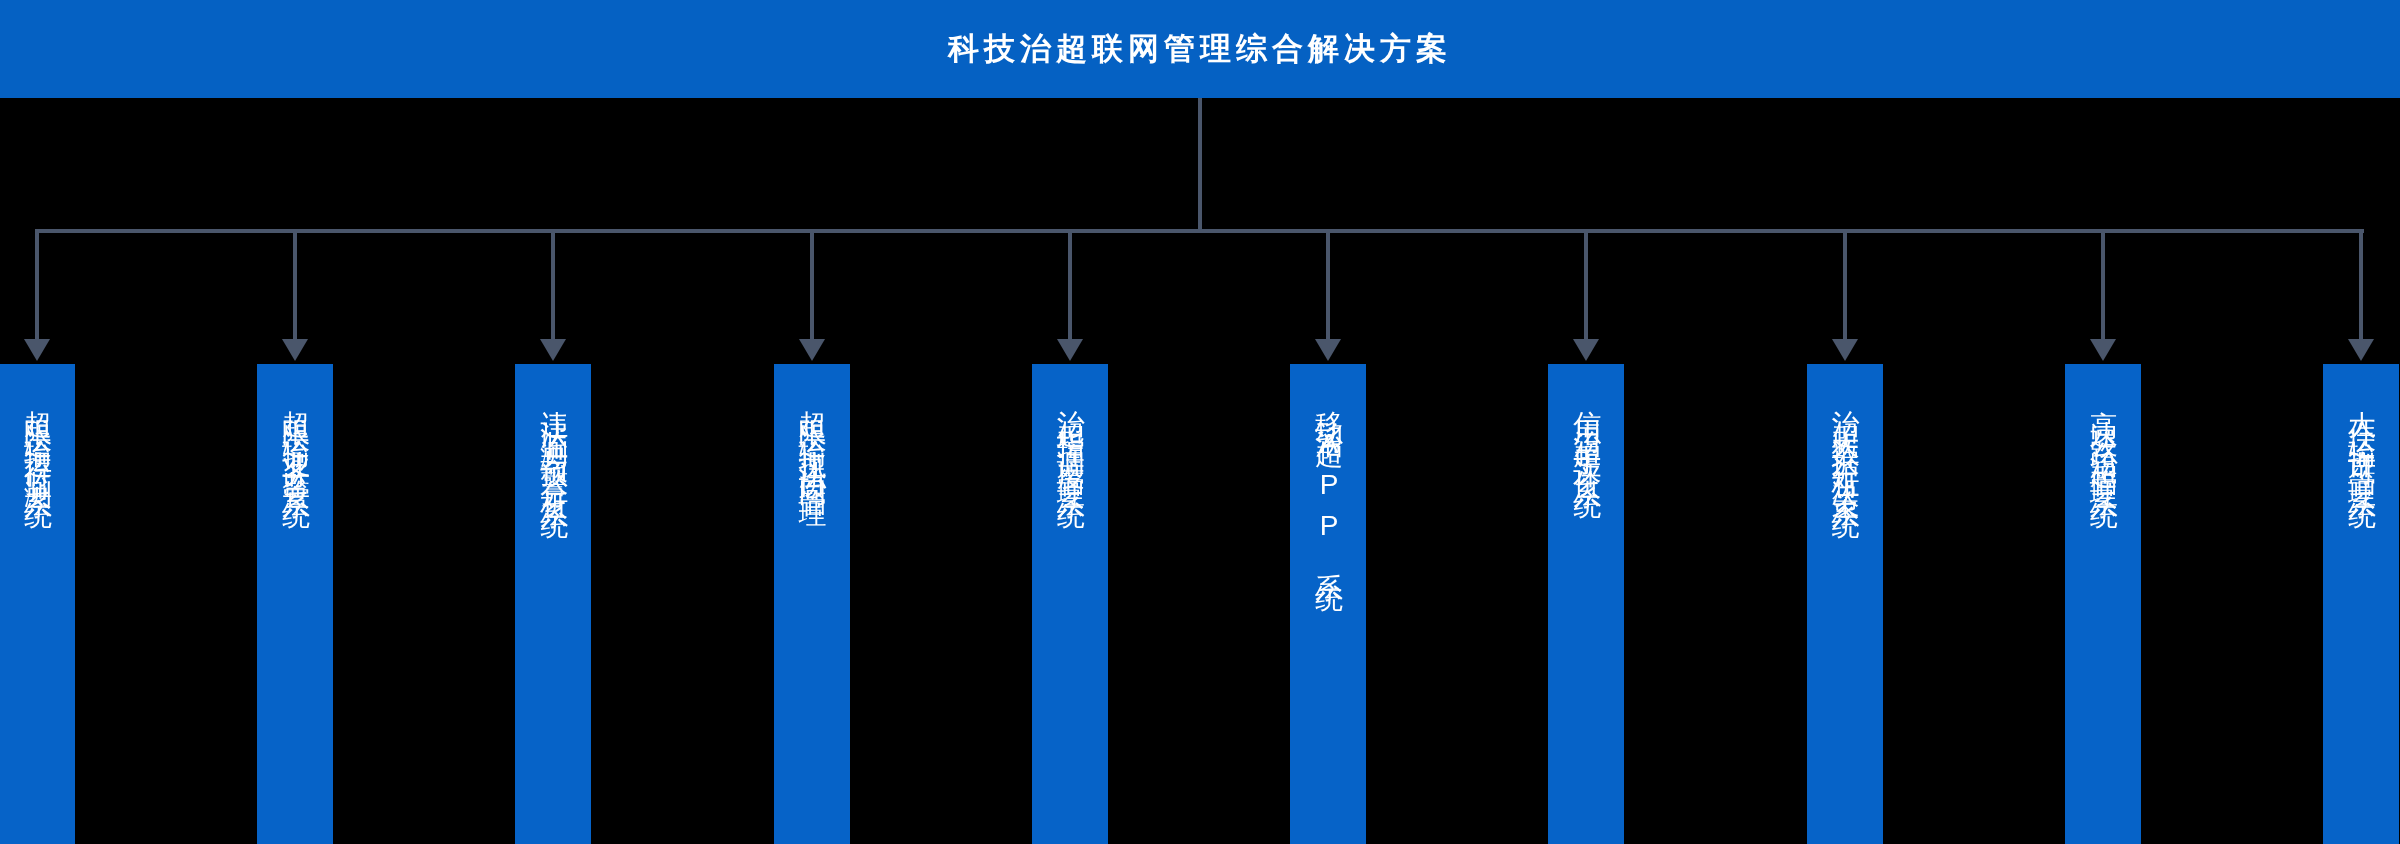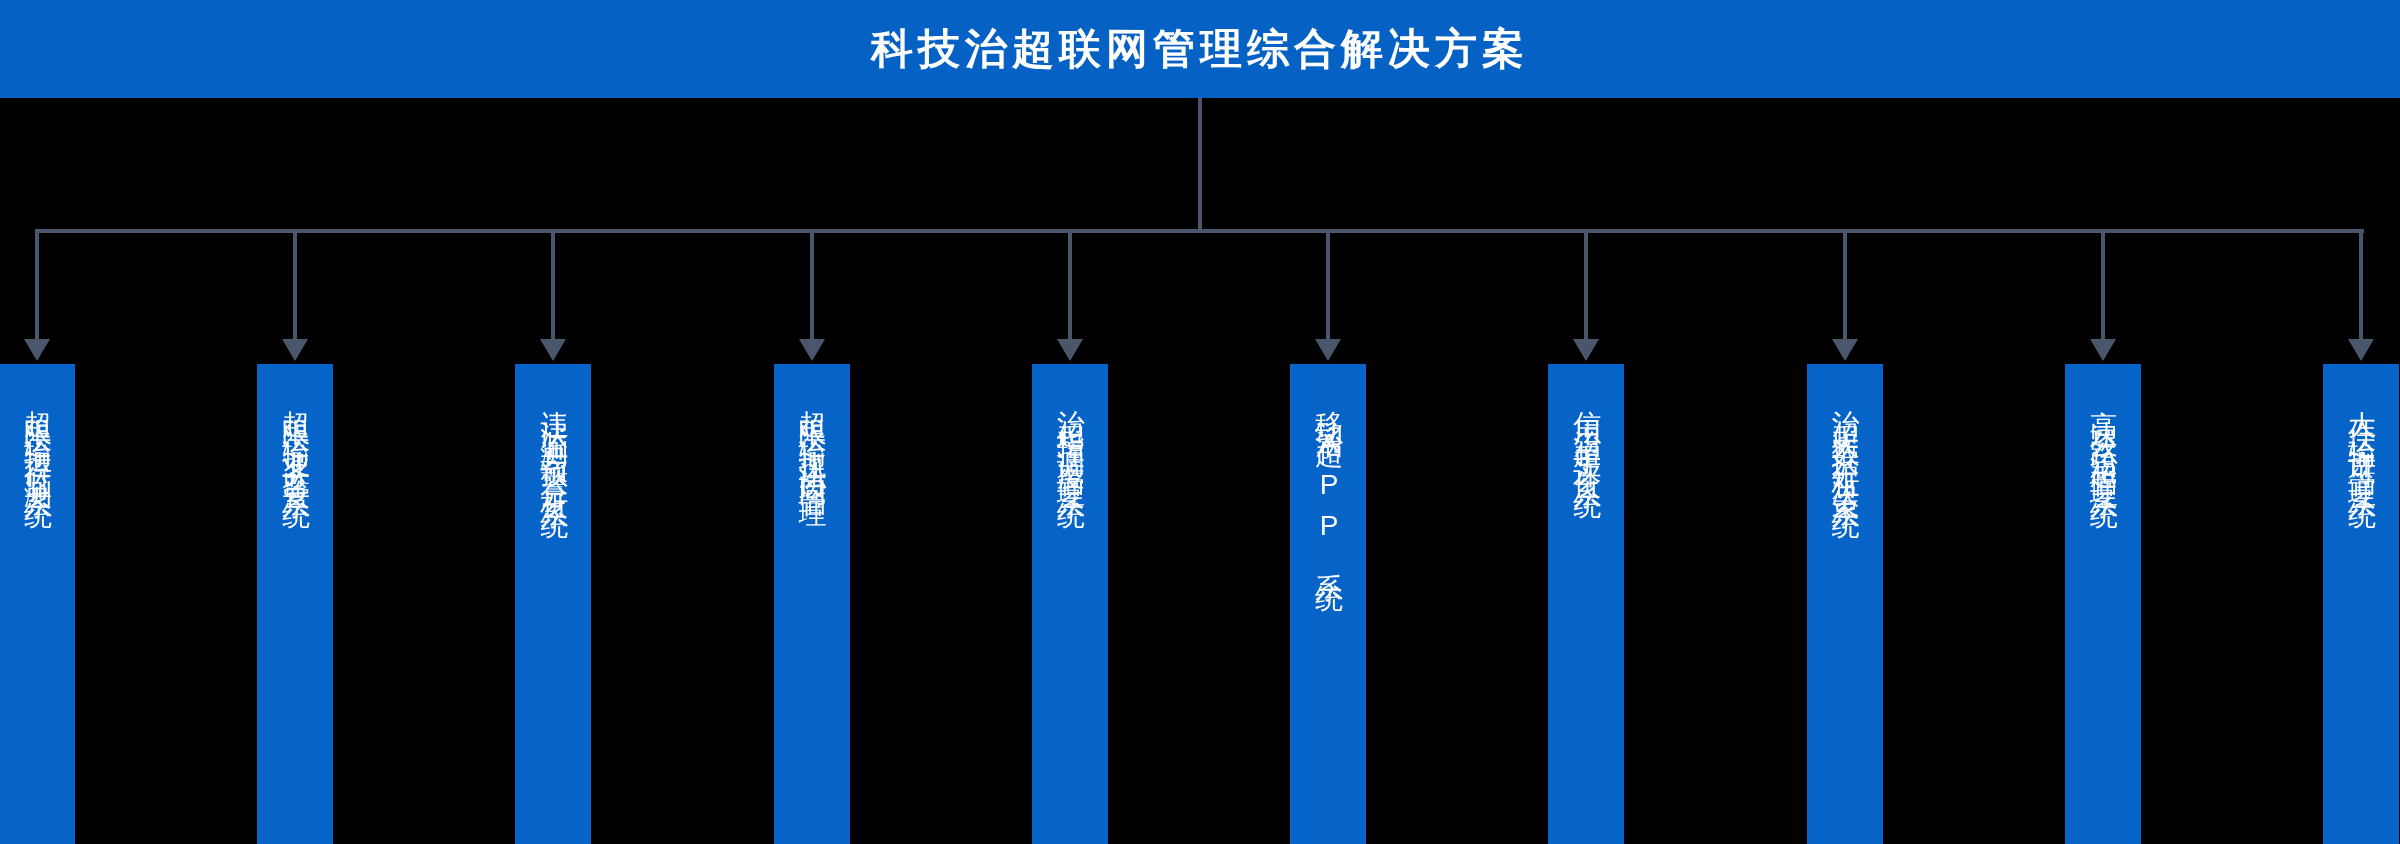--- a/index.html
+++ b/index.html
@@ -27,21 +27,21 @@
     left: 0; top: 0;
     width: 2400px; height: 98px;
     background: var(--header_bg);
     display: flex;
     align-items: center;
     justify-content: center;
   }
   .diagram-title {
     margin: 0;
     color: var(--text);
-    font-size: 42px;
+    font-size: 31px;
     font-weight: bold;
     letter-spacing: 5px;
     white-space: nowrap;
   }
   .trunk-line {
     position: absolute;
     left: 1198px; top: 98px;
     width: 4px; height: 133px;
     background: var(--connector);
   }

